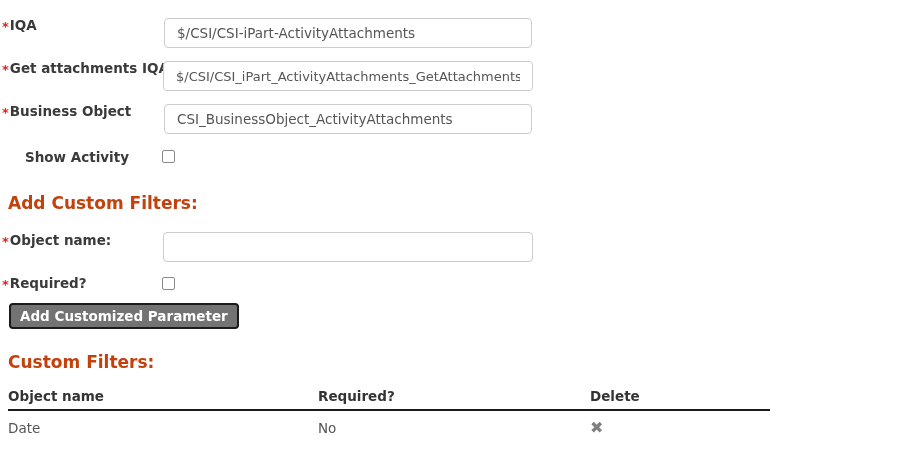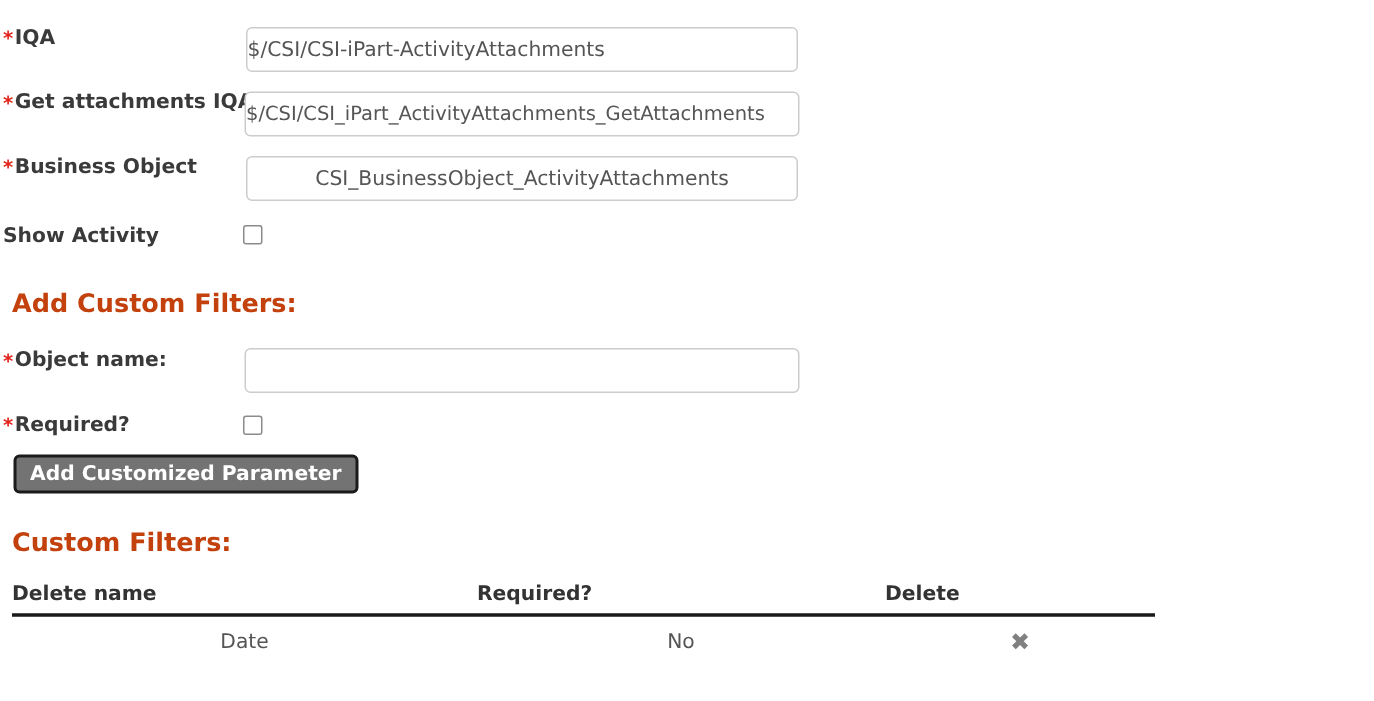--- a/index.html
+++ b/index.html
@@ -43,34 +43,35 @@
     vertical-align: -1px;
   }
   .label-wrap {
     position: absolute;
     left: 2px;
     font-weight: bold;
     font-size: 13.5px;
     color: #3a3a3a;
     line-height: 20px;
     width: 150px;
+    text-align: center;
   }
 
   
   .text-input {
     position: absolute;
     box-sizing: border-box;
     height: 30px;
     border: 1px solid #cccccc;
     border-radius: 4px;
     background: #ffffff;
     color: #555555;
     font-family: "DejaVu Sans", "Liberation Sans", sans-serif;
     font-size: 13.5px;
-    padding: 0 0;
+    padding: 0 12px;
     outline: none;
   }
   .text-input::placeholder { color: #999999; }
 
   
   .cbx {
     position: absolute;
     box-sizing: border-box;
     width: 13px;
     height: 13px;
@@ -124,21 +125,21 @@
   .filters-table th {
     text-align: left;
     font-size: 13.5px;
     font-weight: bold;
     color: #333333;
     padding: 0 0 5px 0;
     border-bottom: 2px solid #1b1b1b;
     vertical-align: bottom;
   }
   .filters-table td {
-    text-align: center;
+    text-align: left;
     font-size: 13.5px;
     font-weight: normal;
     color: #555555;
     padding: 9px 0 0 0;
     vertical-align: top;
   }
   .col-name   { width: 310px; }
   .col-req    { width: 272px; }
   .col-delete { width: 180px; }
 
@@ -166,21 +167,21 @@
   <span class="field-label" style="top:60px;">
     <span class="req-star">*</span><span>Get attachments IQA</span>
   </span>
   <input class="text-input" type="text" style="left: 163px; top: 61px; width: 370px; font-size: 13px;" value="$/CSI/CSI_iPart_ActivityAttachments_GetAttachments">
 </div>
 
 <div class="form-row">
   <span class="field-label" style="top:103px;">
     <span class="req-star">*</span><span>Business Object</span>
   </span>
-  <input class="text-input" type="text" style="left: 164px; top: 104px; width: 368px; text-align: center;" value="CSI_BusinessObject_ActivityAttachments">
+  <input class="text-input" type="text" style="left: 164px; top: 104px; width: 368px;" value="CSI_BusinessObject_ActivityAttachments">
 </div>
 
 <div class="form-row">
   <div class="label-wrap" style="top:147px;">
     <span>Show Activity</span><br>
   </div>
   <input class="cbx" type="checkbox" style="left: 162px; top: 150px;">
 </div>
 
 <div class="section-heading" style="top:193px;">Add Custom Filters:</div>
@@ -199,21 +200,21 @@
   <input class="cbx" type="checkbox" style="left: 162px; top: 277px;">
 </div>
 
 <button class="btn-primary" style="left:9px; top:303px;">Add Customized Parameter</button>
 
 <div class="section-heading" style="top:352px;">Custom Filters:</div>
 
 <table class="filters-table">
   <thead>
     <tr>
-      <th class="col-name">Delete name</th>
+      <th class="col-name">Object name</th>
       <th class="col-req">Required?</th>
       <th class="col-delete">Delete</th>
     </tr>
   </thead>
   <tbody>
     <tr>
       <td>Date</td>
       <td>No</td>
       <td>
         <span class="delete-icon">✖</span>

